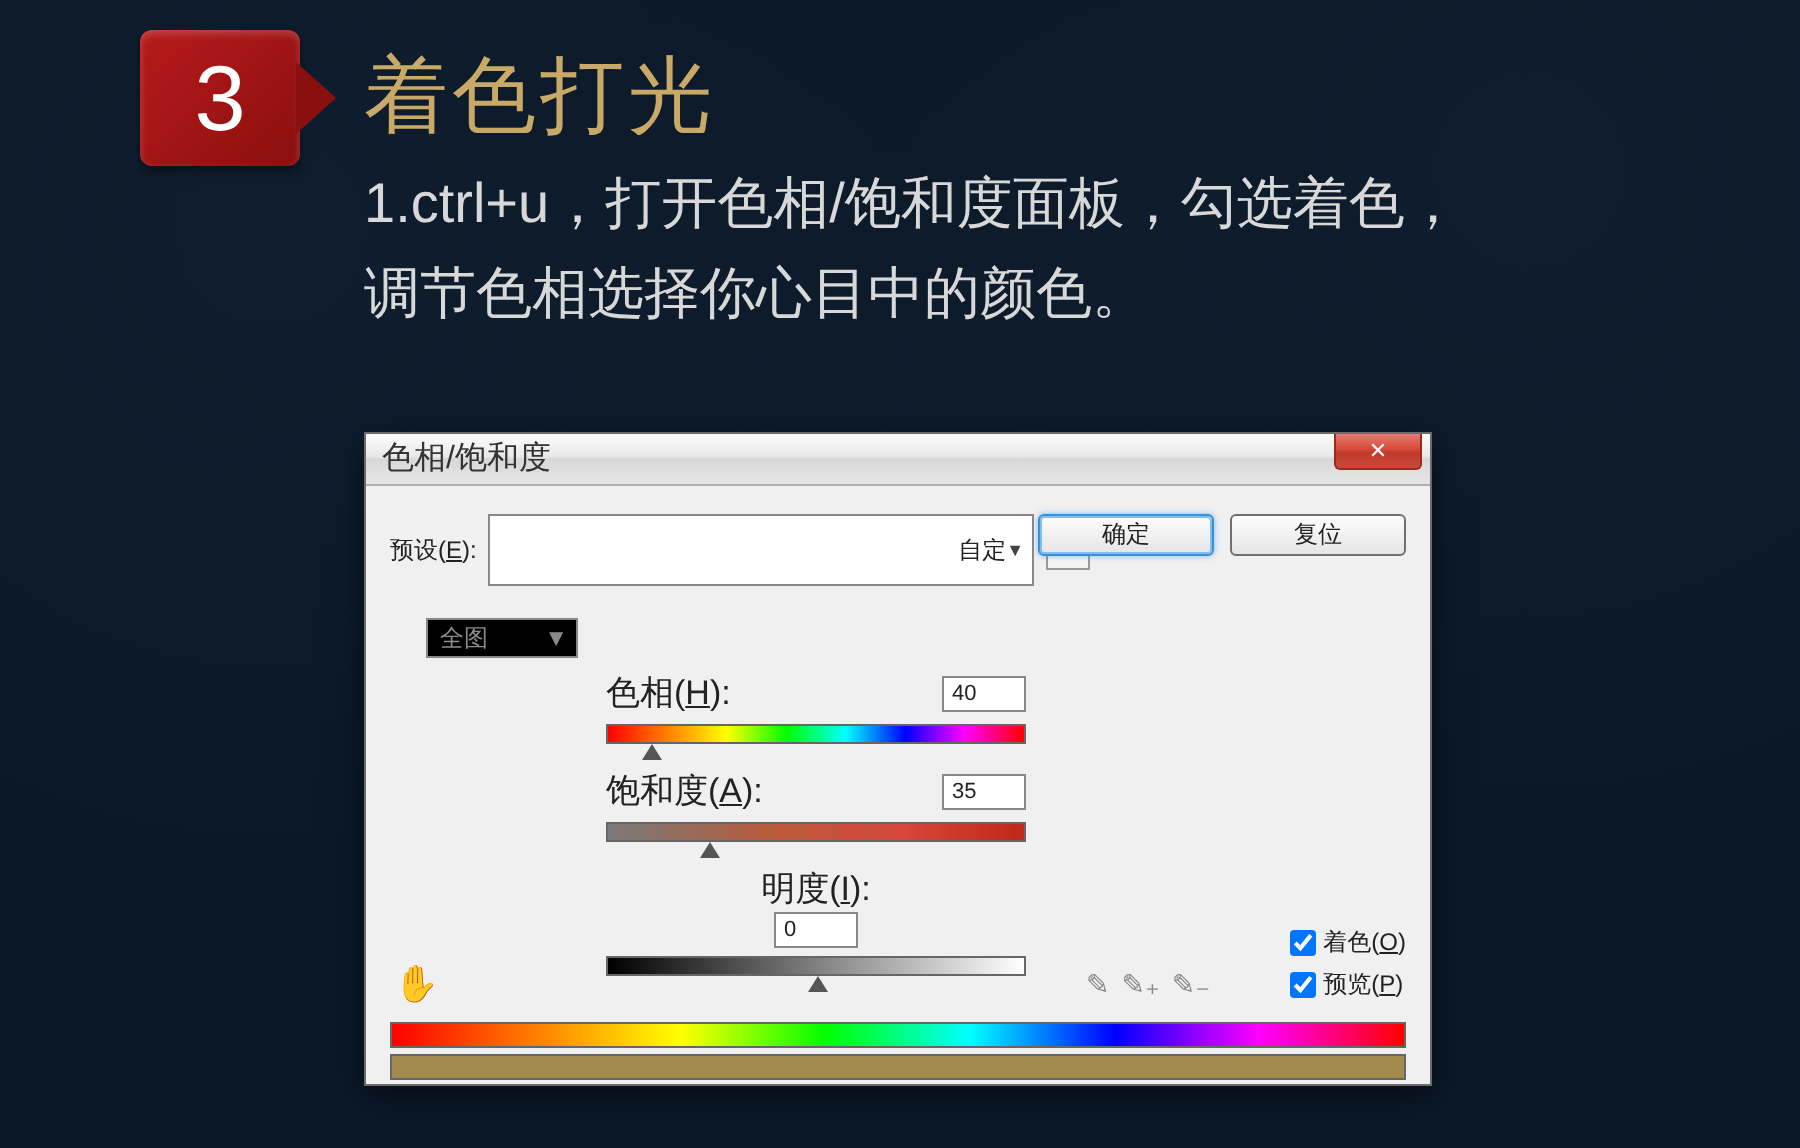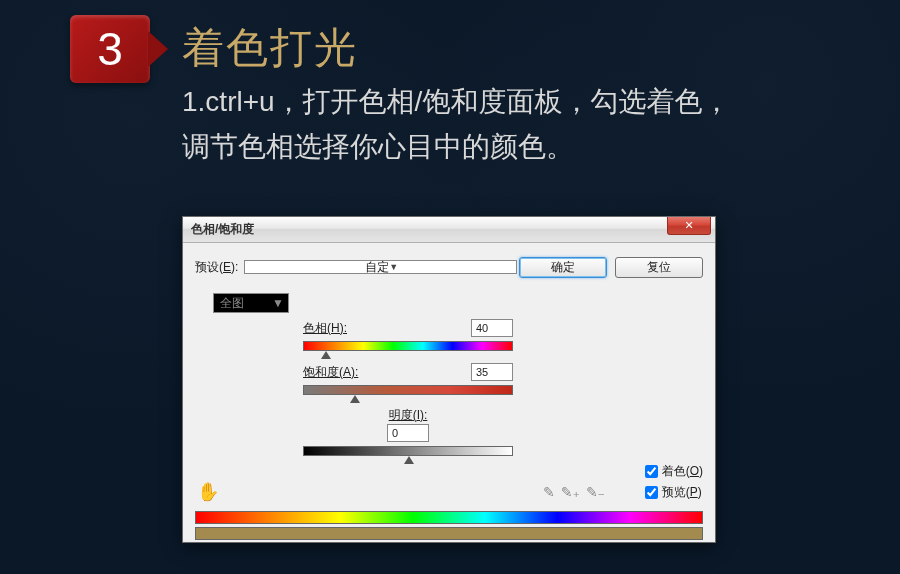--- a/index.html
+++ b/index.html
@@ -47,40 +47,40 @@
   border: 1px solid #6a6a6a;
   box-shadow: 0 4px 16px rgba(0,0,0,0.5);
 }
 .titlebar {
   height: 26px;
   background: linear-gradient(#fdfdfd, #e8e8e8 45%, #d8d8d8 50%, #e5e5e5);
   border-bottom: 1px solid #b0b0b0;
   display: flex; align-items: center; justify-content: space-between;
   padding-left: 8px;
 }
-.titlebar-text { font-size: 12px; color: #333; font-weight: bold; }
+.titlebar-text { font-size: 16px; color: #333; }
 .close-btn {
   width: 44px; height: 18px;
   background: linear-gradient(#e67a6f, #d6493a 45%, #c1392b 55%, #c84a3c);
   border: 1px solid #9a2b1f; border-top: none;
   border-radius: 0 0 3px 3px;
   margin-right: 4px; margin-top: -8px;
   display: flex; align-items: center; justify-content: center;
   color: #fff; font-size: 11px;
 }
 .dialog-body {
   padding: 14px 12px 8px 12px;
   font-size: 12px; color: #222;
   position: relative; height: calc(100% - 26px);
 }
 .row-preset { display: flex; align-items: center; gap: 6px; }
 .lbl { white-space: nowrap; }
 .select {
-  flex: 1; height: 14px; border: 1px solid #888;
-  background: #fff; display: flex; align-items: center; justify-content: center;
+  flex: 1; height: 36px; border: 1px solid #888;
+  background: #fff; display: flex; align-items: center; justify-content: flex-end;
   padding: 0 4px 0 6px; font-size: 12px;
 }
 .select .arrow { font-size: 9px; color: #444; }
 .icon-btn {
   width: 22px; height: 20px; border: 1px solid #999; background: #f5f5f5;
   display: flex; align-items: center; justify-content: center; font-size: 11px;
 }
 .btn {
   width: 88px; height: 21px; border: 1px solid #707070; border-radius: 3px;
   background: linear-gradient(#fdfdfd, #e5e5e5);
@@ -95,21 +95,21 @@
   display: flex; flex-direction: row; gap: 8px;
 }
 .channel-row { margin-top: 16px; margin-left: 18px; display: flex; align-items: center; }
 .channel-select {
   width: 76px; height: 20px; border: 1px solid #888; background: #000000;
   display: flex; align-items: center; justify-content: space-between;
   padding: 0 4px 0 6px; color: #8a8a8a;
 }
 .slider-block { margin-left: 108px; margin-top: 6px; width: 210px; }
 .slider-row { display: flex; align-items: center; justify-content: space-between; margin-top: 6px; }
-.slider-label { font-size: 12px; text-decoration: underline; }
+.slider-label { font-size: 17px; }
 .num-input {
   width: 42px; height: 18px; border: 1px solid #888; background: #fff;
   font-size: 11px; padding-left: 4px; display: flex; align-items: center;
 }
 .slider-track {
   height: 10px; margin-top: 4px; position: relative; border: 1px solid #666;
 }
 .hue-grad { background: linear-gradient(90deg,#ff0000,#ff8000,#ffff00,#00ff00,#00ffff,#0000ff,#ff00ff,#ff0000); }
 .sat-grad { background: linear-gradient(90deg,#7a7a7a,#b85a3a 40%,#d6483a 70%,#c02818); }
 .light-grad { background: linear-gradient(90deg,#000,#808080 50%,#fff); }

